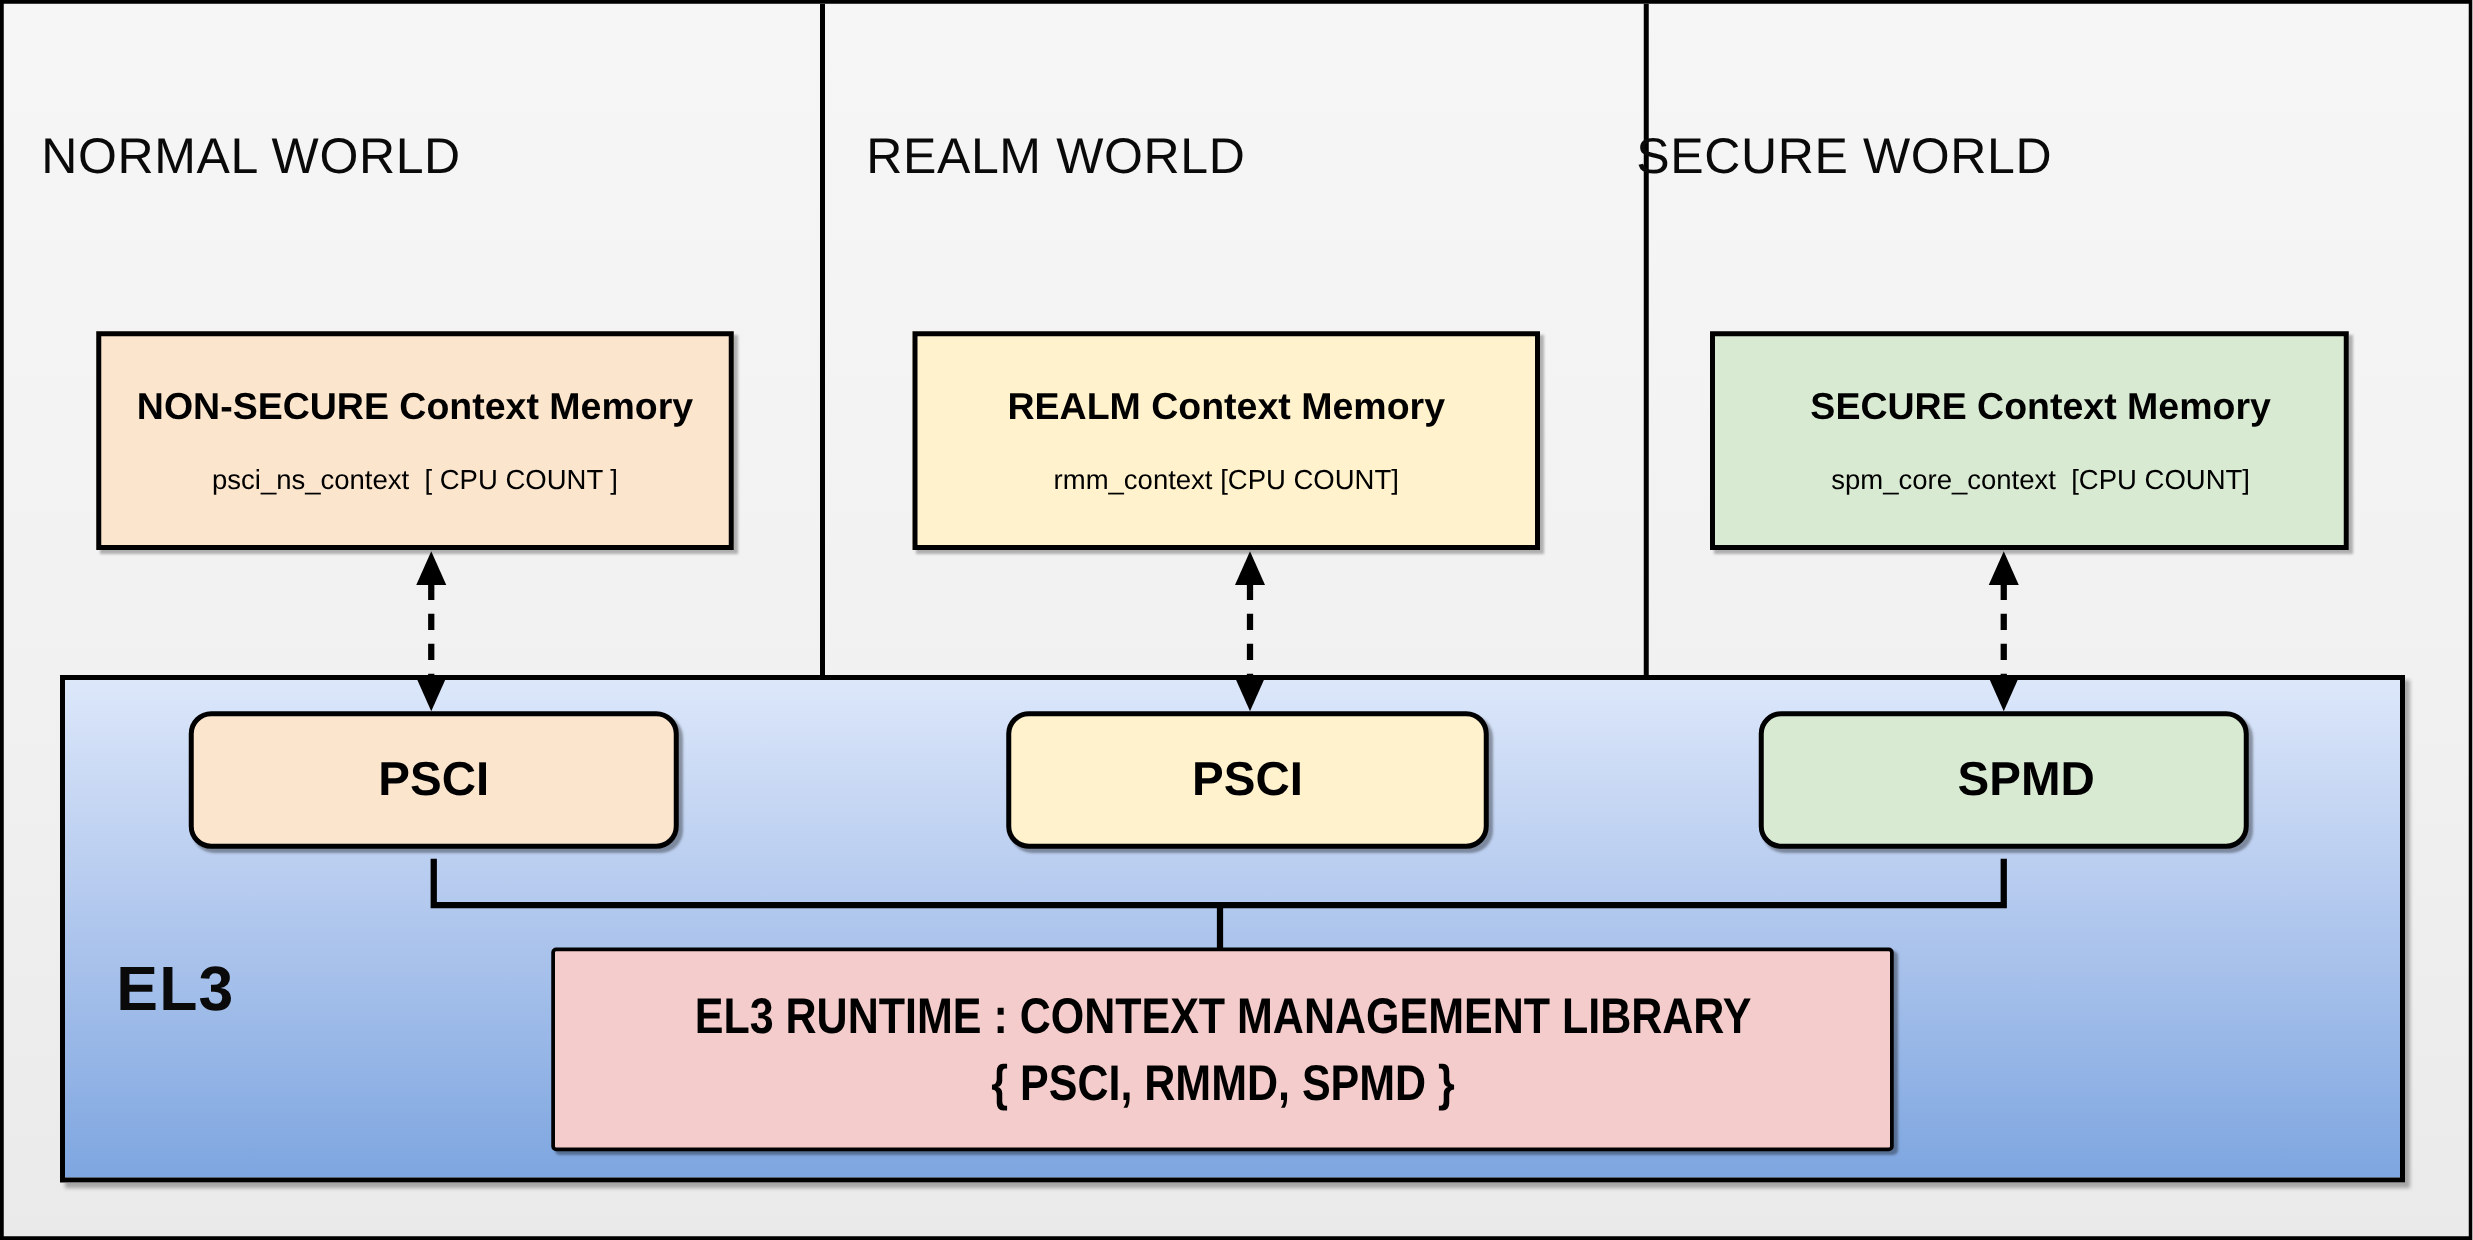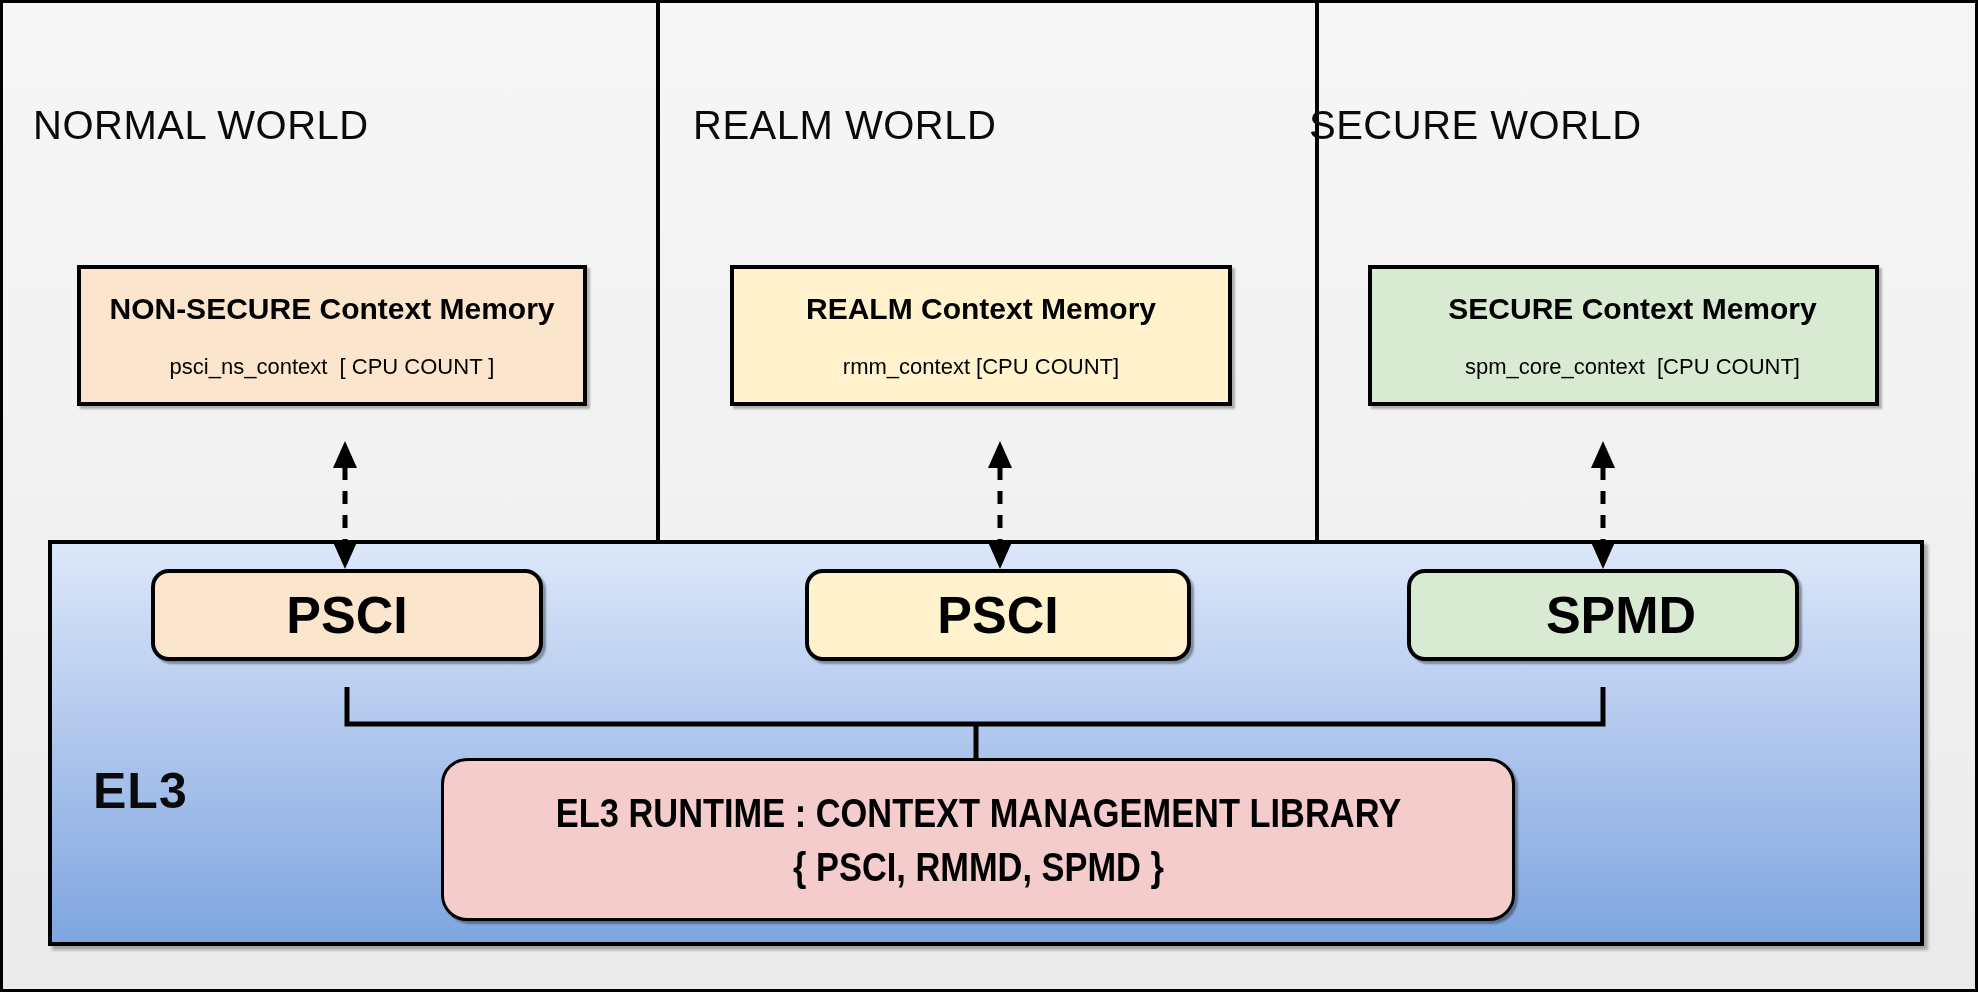--- a/index.html
+++ b/index.html
@@ -17,21 +17,21 @@
   .d2{left:1312px;}
 
   .world-title{
     position:absolute;top:100px;width:600px;
     text-align:left;font-size:40px;font-weight:400;color:#0a0a0a;
     letter-spacing:0.5px;
   }
   .w1{left:30px;} .w2{left:690px;} .w3{left:1306px;}
 
   .membox{
-    position:absolute;top:262px;height:141px;box-sizing:border-box;
+    position:absolute;top:262px;height:175px;box-sizing:border-box;
     border:4px solid #000;
     display:flex;flex-direction:column;align-items:center;justify-content:center;
     gap:28px;
     box-shadow:3px 3px 2px rgba(0,0,0,0.28);
   }
   .mb1{left:74px;width:510px;background:#FCE5CD;}
   .mb2{left:727px;width:502px;background:#FFF2CC;}
   .mb3{left:1365px;width:511px;background:#D9EAD3;padding-left:18px;}
   .mem-title{font-size:30px;font-weight:700;color:#000;white-space:pre;}
   .mem-value{font-size:22px;font-weight:400;color:#000;white-space:pre;}
@@ -43,34 +43,34 @@
     box-shadow:4px 4px 3px rgba(0,0,0,0.3);
   }
   .el3-label{
     position:absolute;left:41px;top:218px;
     font-size:50px;font-weight:700;color:#0a0a0a;letter-spacing:1px;
   }
 
   .connectors{position:absolute;left:0;top:0;width:1978px;height:992px;z-index:3;pointer-events:none;}
 
   .dispatcher{
-    position:absolute;top:566px;height:92px;box-sizing:border-box;
+    position:absolute;top:566px;height:110px;box-sizing:border-box;
     border:4px solid #000;border-radius:18px;
     display:flex;align-items:center;justify-content:center;
-    font-size:52px;font-weight:700;color:#000;
+    font-size:38px;font-weight:700;color:#000;
     box-shadow:3px 3px 2px rgba(0,0,0,0.35);
     z-index:4;
   }
   .db1{left:148px;width:392px;background:#FCE5CD;}
   .db2{left:802px;width:386px;background:#FFF2CC;}
   .db3{left:1404px;width:392px;background:#D9EAD3;padding-left:36px;}
 
   .runtime-box{
     position:absolute;left:438px;top:755px;width:1074px;height:163px;
-    box-sizing:border-box;border:3px solid #000;border-radius:26px;
+    box-sizing:border-box;border:3px solid #000;border-radius:4px;
     background:#F4CCCC;
     display:flex;align-items:center;justify-content:center;
     box-shadow:3px 3px 2px rgba(0,0,0,0.35);
     z-index:4;
   }
   .rt-inner{
     text-align:center;color:#000;font-weight:700;
     transform:scaleX(0.86);transform-origin:center;
   }
   .rt-title{font-size:40px;line-height:1.0;}

